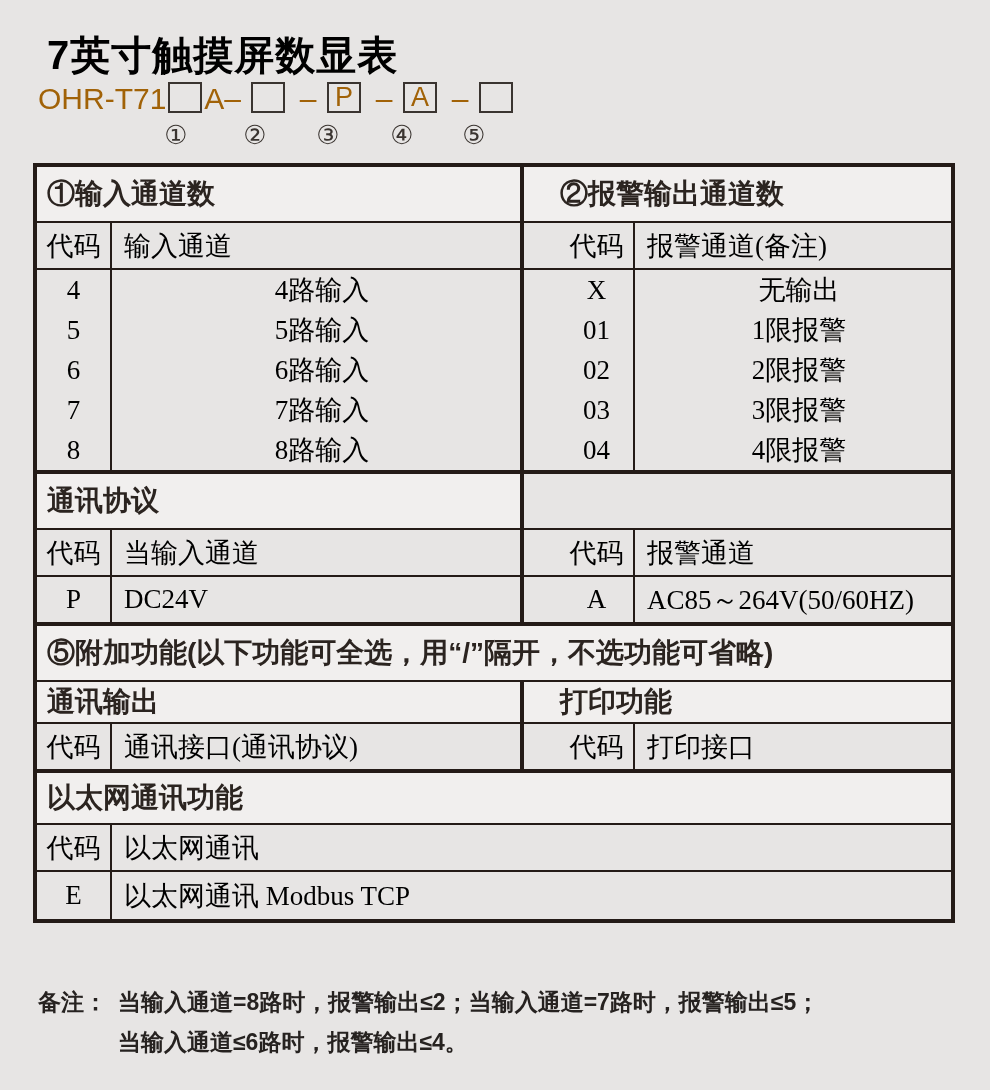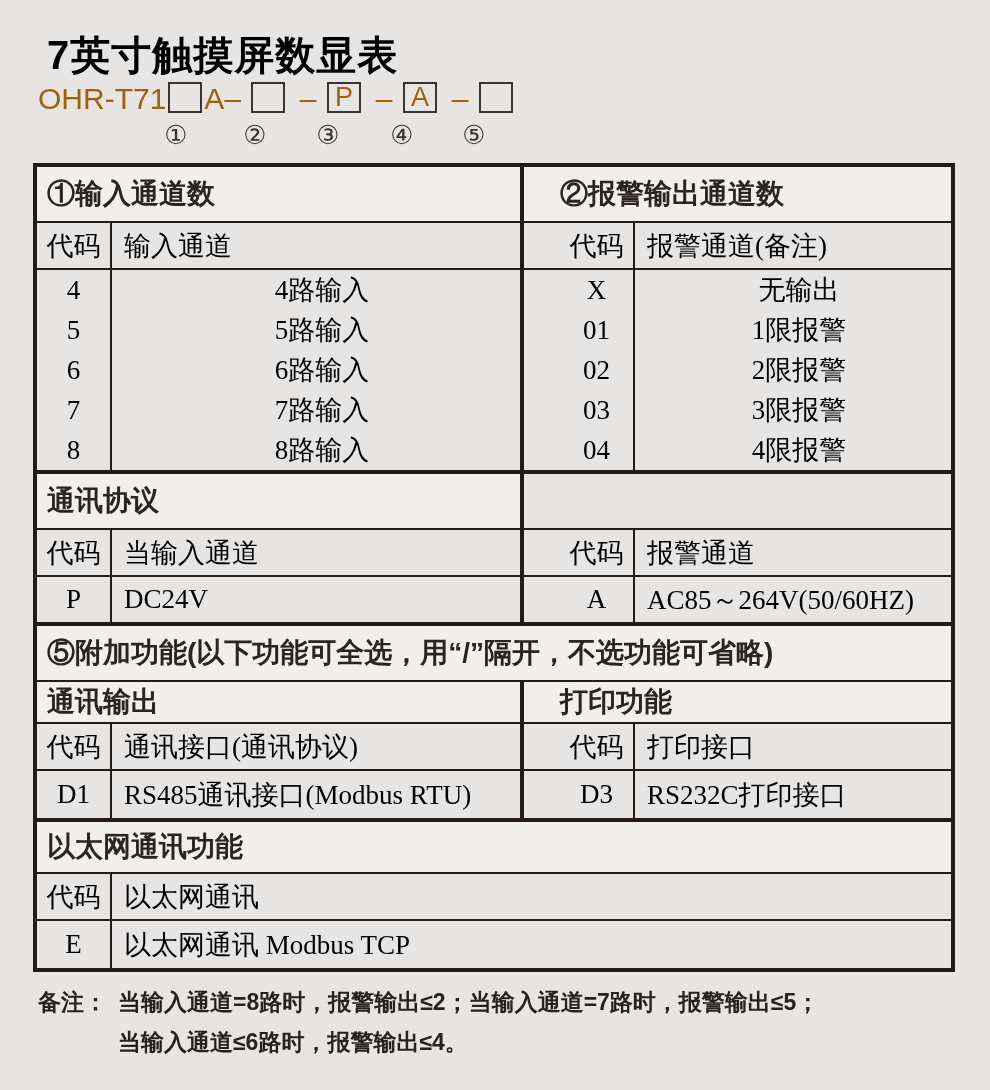--- a/index.html
+++ b/index.html
@@ -225,30 +225,20 @@
       <div class="panel left">
         <div class="cell code rh-codehdr">代码</div>
         <div class="cell desc rh-codehdr">通讯接口(通讯协议)</div>
       </div>
       <div class="panel right">
         <div class="cell code rh-codehdr">代码</div>
         <div class="cell desc rh-codehdr">打印接口</div>
       </div>
     </div>
 
-    <div class="row">
-      <div class="panel left">
-        <div class="cell code rh-data2">D1</div>
-        <div class="cell desc rh-data2">RS485通讯接口(Modbus RTU)</div>
-      </div>
-      <div class="panel right">
-        <div class="cell code rh-data2">D3</div>
-        <div class="cell desc rh-data2">RS232C打印接口</div>
-      </div>
-    </div>
 
     <div class="row thick">
       <div class="hdr h3" style="flex:1;">以太网通讯功能</div>
     </div>
 
     <div class="row">
       <div class="cell code rh-codehdr">代码</div>
       <div class="cell desc rh-codehdr">以太网通讯</div>
     </div>
 

